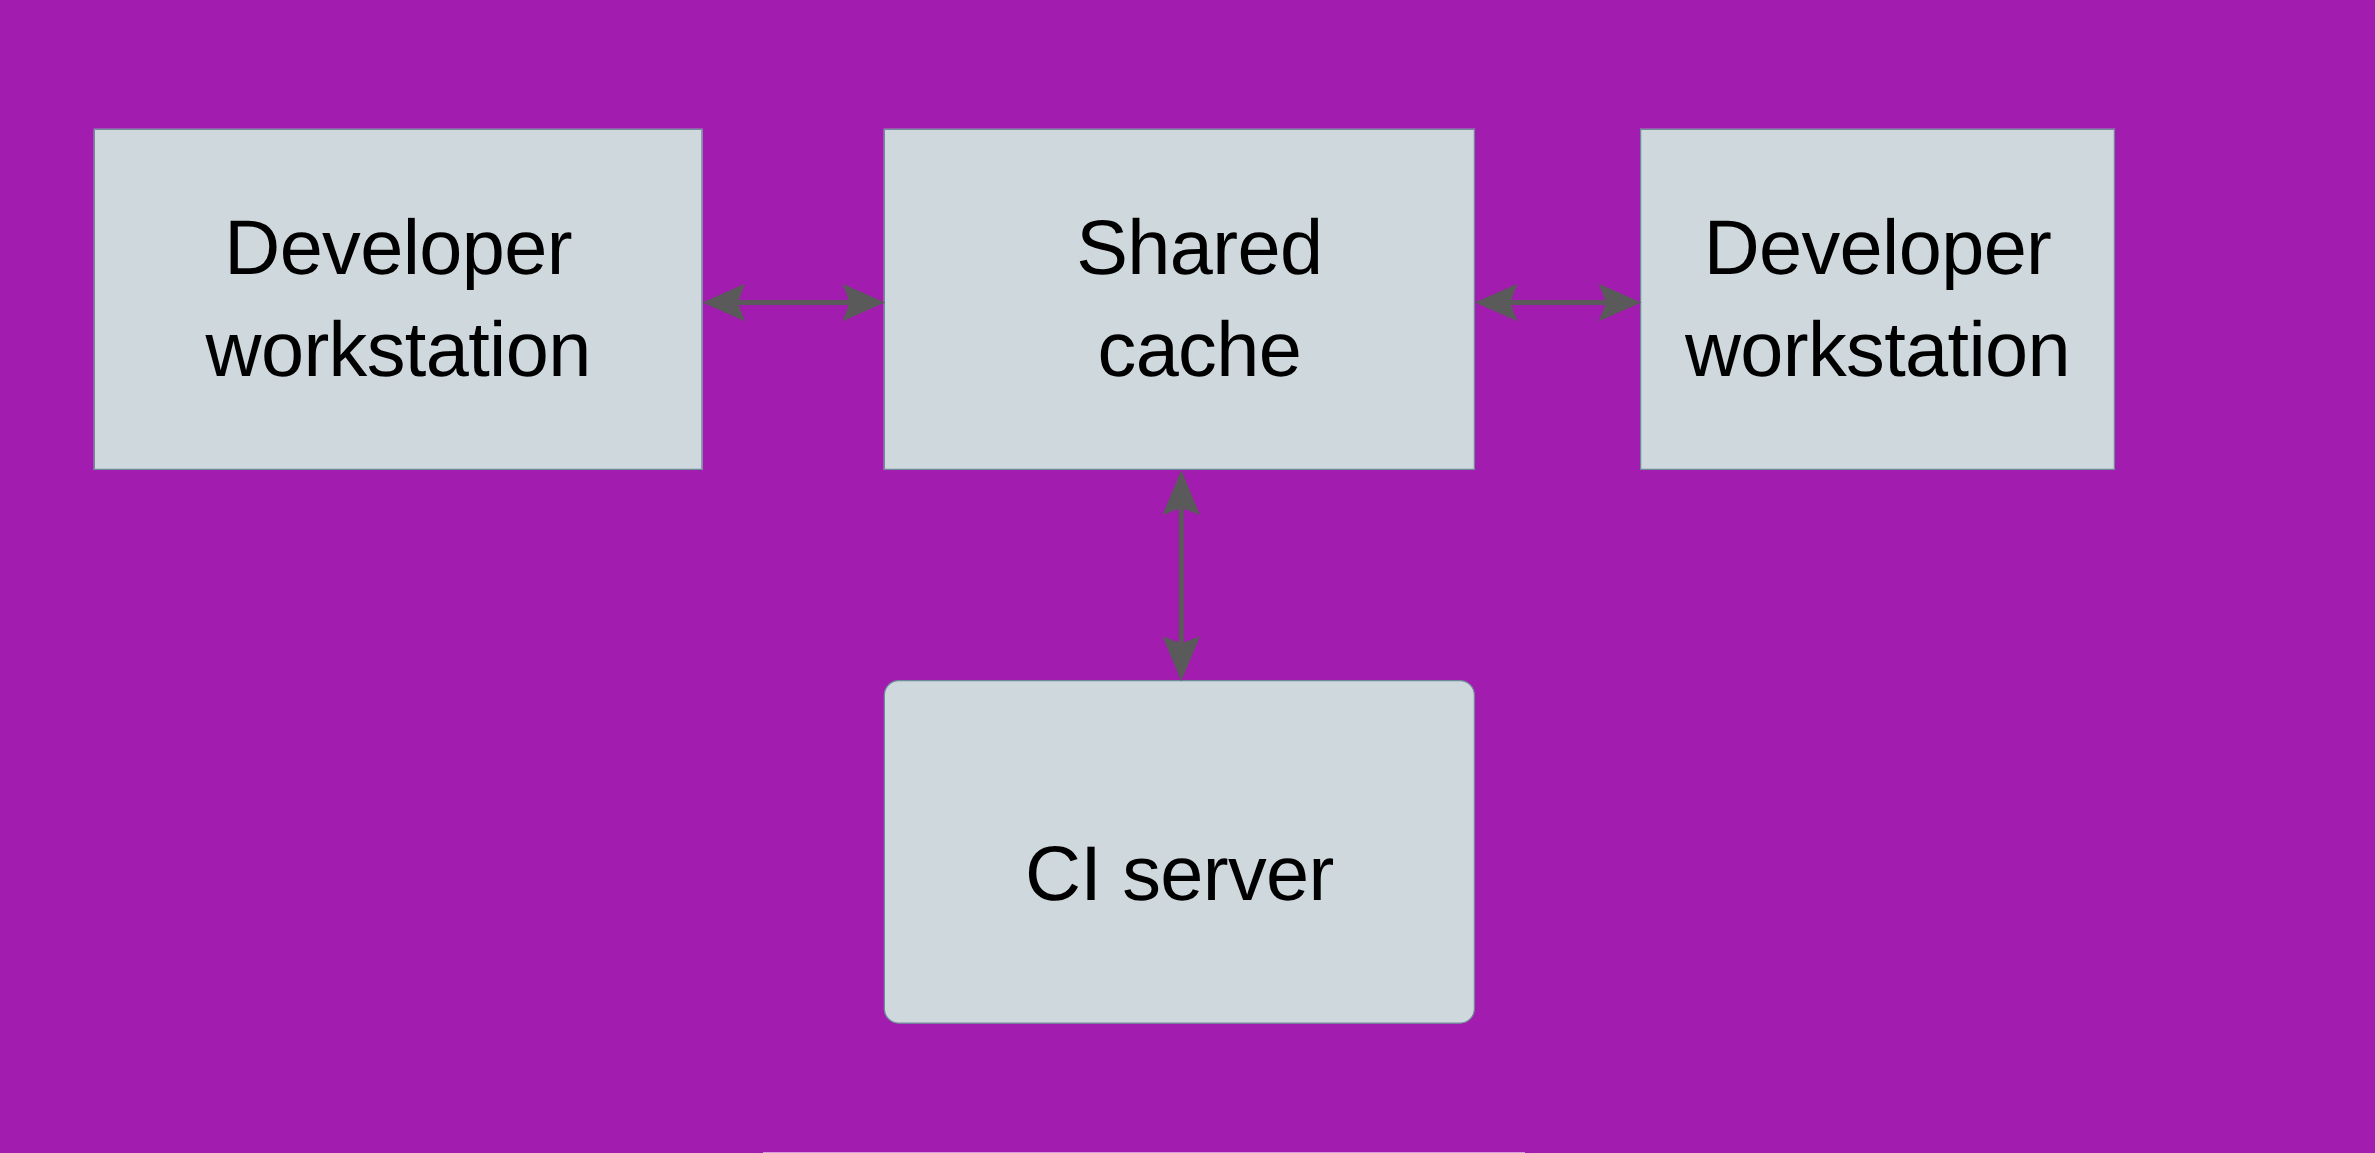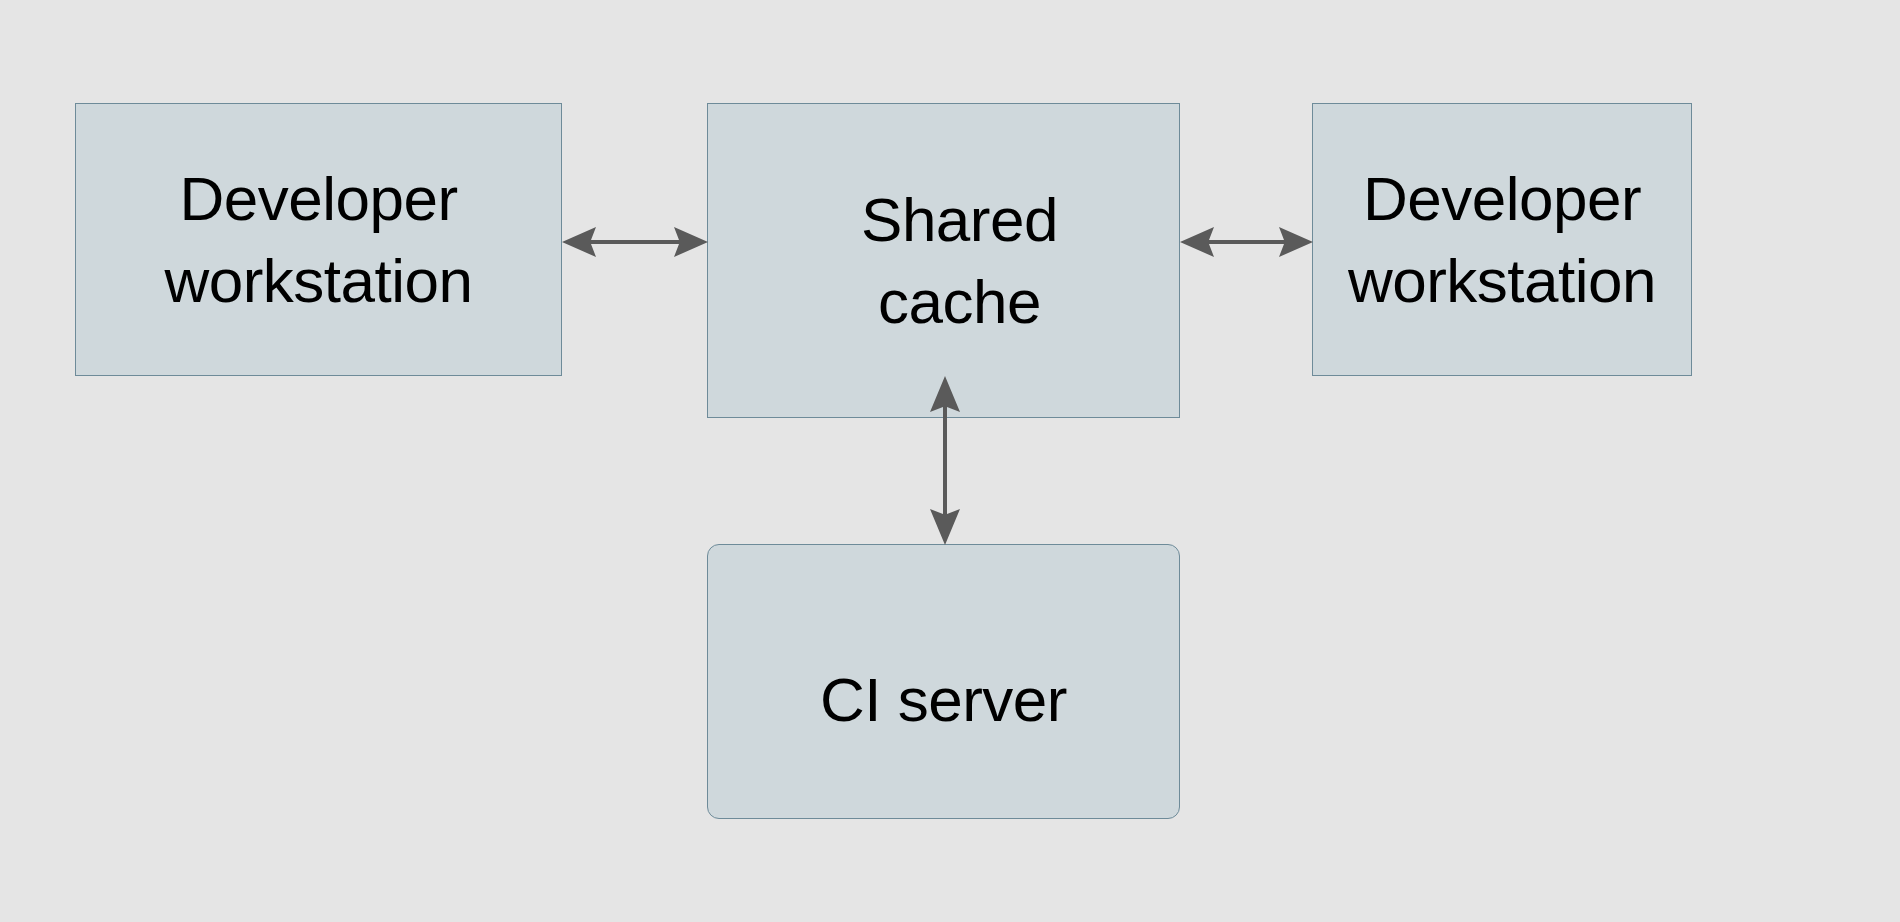--- a/index.html
+++ b/index.html
@@ -7,21 +7,21 @@
     padding: 0;
     background: #ffffff;
   }
   body {
     font-family: "Liberation Sans", sans-serif;
   }
   #canvas {
     position: relative;
     width: 1900px;
     height: 922px;
-    background: #e5e5e5;
+    background: #a21caf;
     overflow: hidden;
   }
   .node {
     position: absolute;
     box-sizing: border-box;
     background: #cfd8dc;
     border: 1.6px solid #6e8b99;
     display: flex;
     align-items: center;
     justify-content: center;
@@ -32,21 +32,21 @@
     font-size: 62px;
     font-weight: 400;
     line-height: 1.32;
     color: #000000;
     letter-spacing: -0.5px;
     white-space: pre-line;
     padding: 0 8px;
   }
   
   #node-dev-left   { left: 75px;   top: 103px; width: 487px; height: 273px; }
-  #node-shared     { left: 707px;  top: 103px; width: 473px; height: 315px; padding-left: 32px; }
+  #node-shared     { left: 707px;  top: 103px; width: 473px; height: 273px; padding-left: 32px; }
   #node-dev-right  { left: 1312px; top: 103px; width: 380px; height: 273px; }
   #node-ci         { left: 707px;  top: 544px; width: 473px; height: 275px; }
 
   #node-dev-right .node-label { padding: 0 2px; }
   
   #node-ci { align-items: flex-start; border-radius: 12px; }
   #node-ci .node-label { margin-top: 114px; }
 
   .edge {
     position: absolute;

